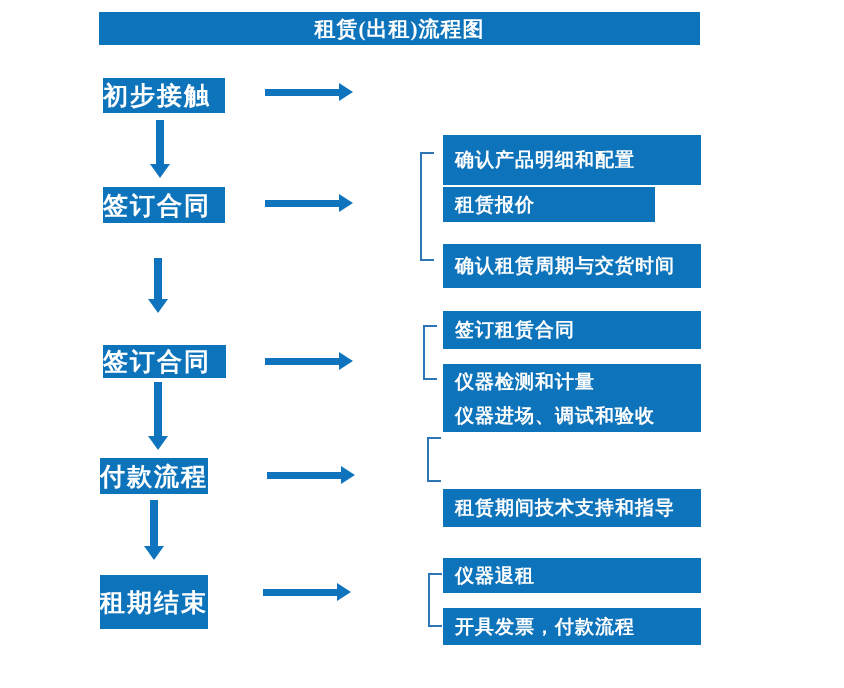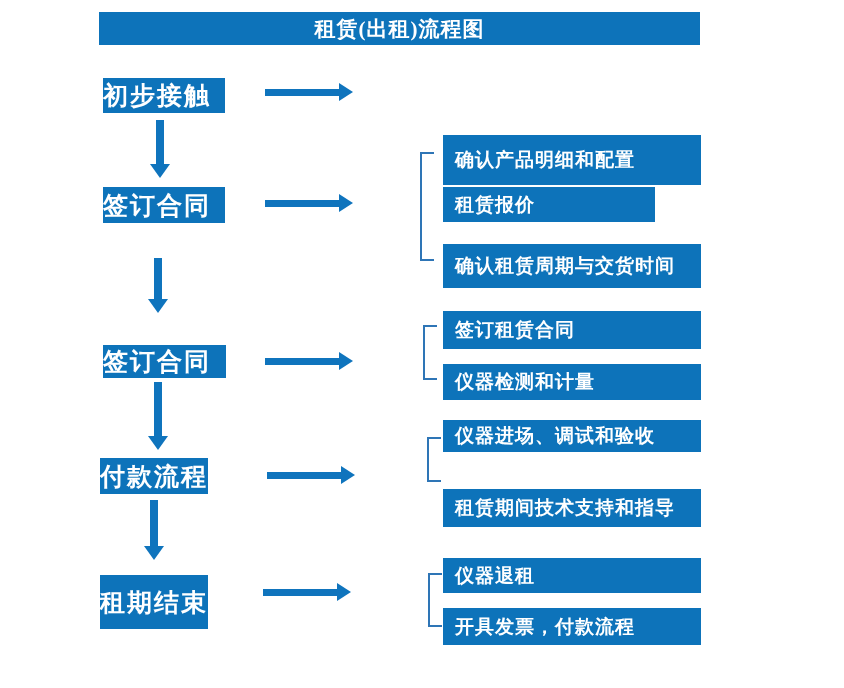--- a/index.html
+++ b/index.html
@@ -81,21 +81,21 @@
   </div>
   <div class="box right" style="left:443px;top:244px;width:258px;height:44px">
     <span>确认租赁周期与交货时间</span>
   </div>
   <div class="box right" style="left:443px;top:311px;width:258px;height:38px">
     <span>签订租赁合同</span>
   </div>
   <div class="box right" style="left:443px;top:364px;width:258px;height:36px">
     <span>仪器检测和计量</span>
   </div>
-  <div class="box right" style="left:443px;top:420px;width:258px;height:32px">
+  <div class="box right" style="left:443px;top:400px;width:258px;height:32px">
     <span>仪器进场、调试和验收</span>
   </div>
   <div class="box right" style="left:443px;top:489px;width:258px;height:38px">
     <span>租赁期间技术支持和指导</span>
   </div>
   <div class="box right" style="left:443px;top:558px;width:258px;height:35px">
     <span>仪器退租</span>
   </div>
   <div class="box right" style="left:443px;top:608px;width:258px;height:37px">
     <span>开具发票，付款流程</span>

